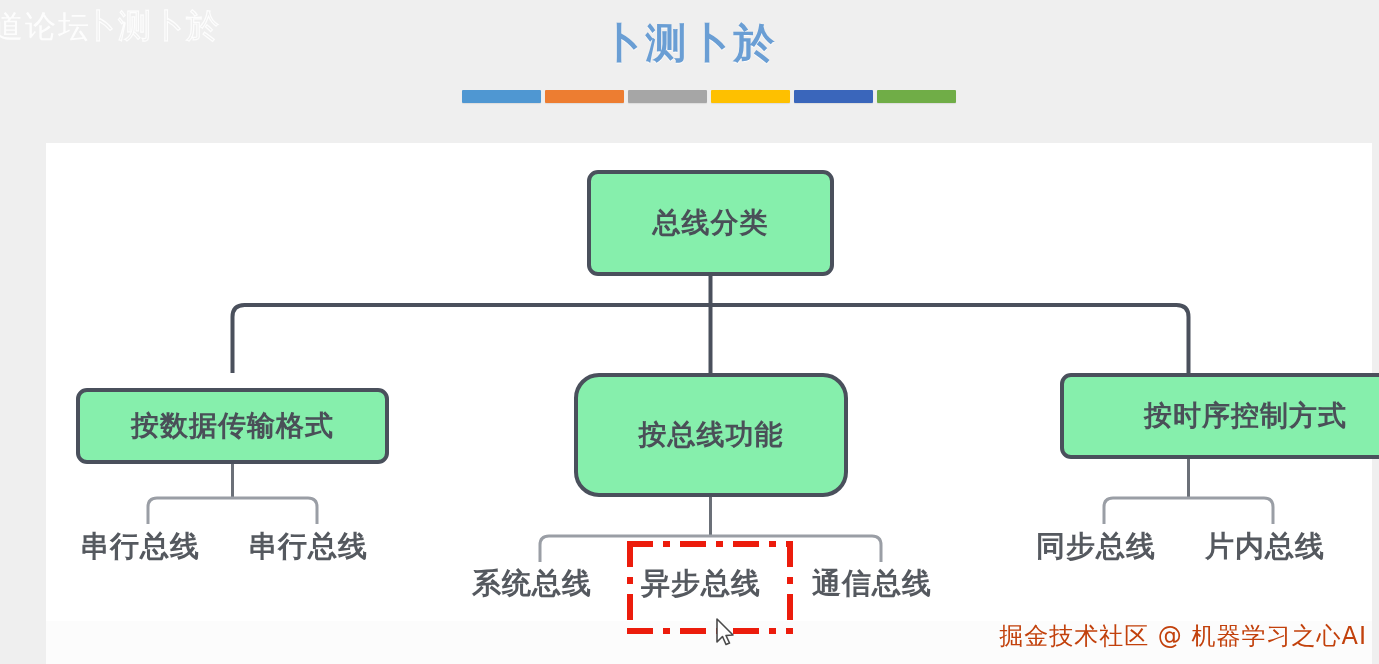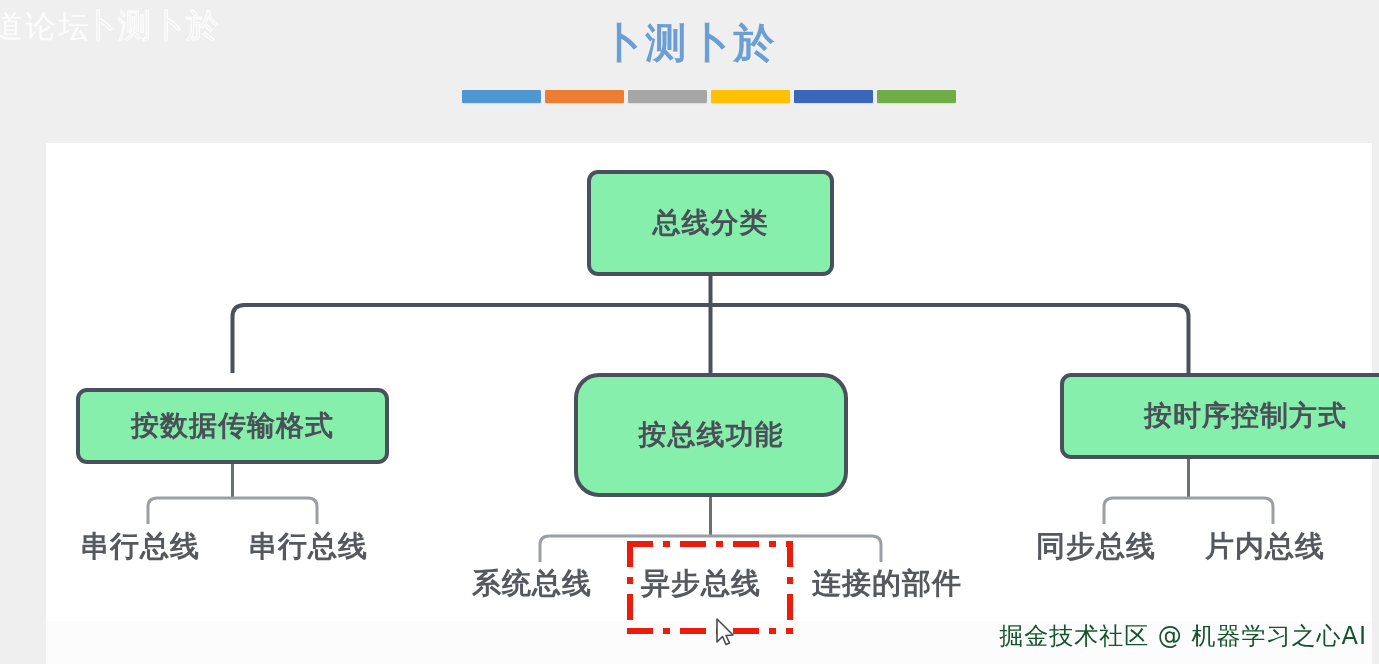--- a/index.html
+++ b/index.html
@@ -214,21 +214,21 @@
     pointer-events: none;
   }
 
   
   #wm-right {
     position: absolute;
     right: 12px;
     bottom: 12px;
     font-family: "DejaVu Sans", "Liberation Sans", sans-serif;
     font-size: 24px;
-    color: #14532d;
+    color: #c2410c;
     letter-spacing: 1px;
     white-space: nowrap;
     z-index: 5;
     pointer-events: none;
   }
 </style>
 </head>
 <body>
 
 <div id="header">
@@ -284,21 +284,21 @@
 </div>
 
 <div class="node" id="node-b3">
   <span>按时序控制方式</span>
 </div>
 
 <div class="leaf" id="leaf-1">串行总线</div>
 <div class="leaf" id="leaf-2">串行总线</div>
 <div class="leaf" id="leaf-3">系统总线</div>
 <div class="leaf" id="leaf-4">异步总线</div>
-<div class="leaf" id="leaf-5">连接的部件</div>
+<div class="leaf" id="leaf-5">通信总线</div>
 <div class="leaf" id="leaf-6">同步总线</div>
 <div class="leaf" id="leaf-7">片内总线</div>
 
 <div id="selection-box">
   <div class="edge h top"></div>
   <div class="edge h bottom"></div>
   <div class="edge v left"></div>
   <div class="edge v right"></div>
 </div>
 

